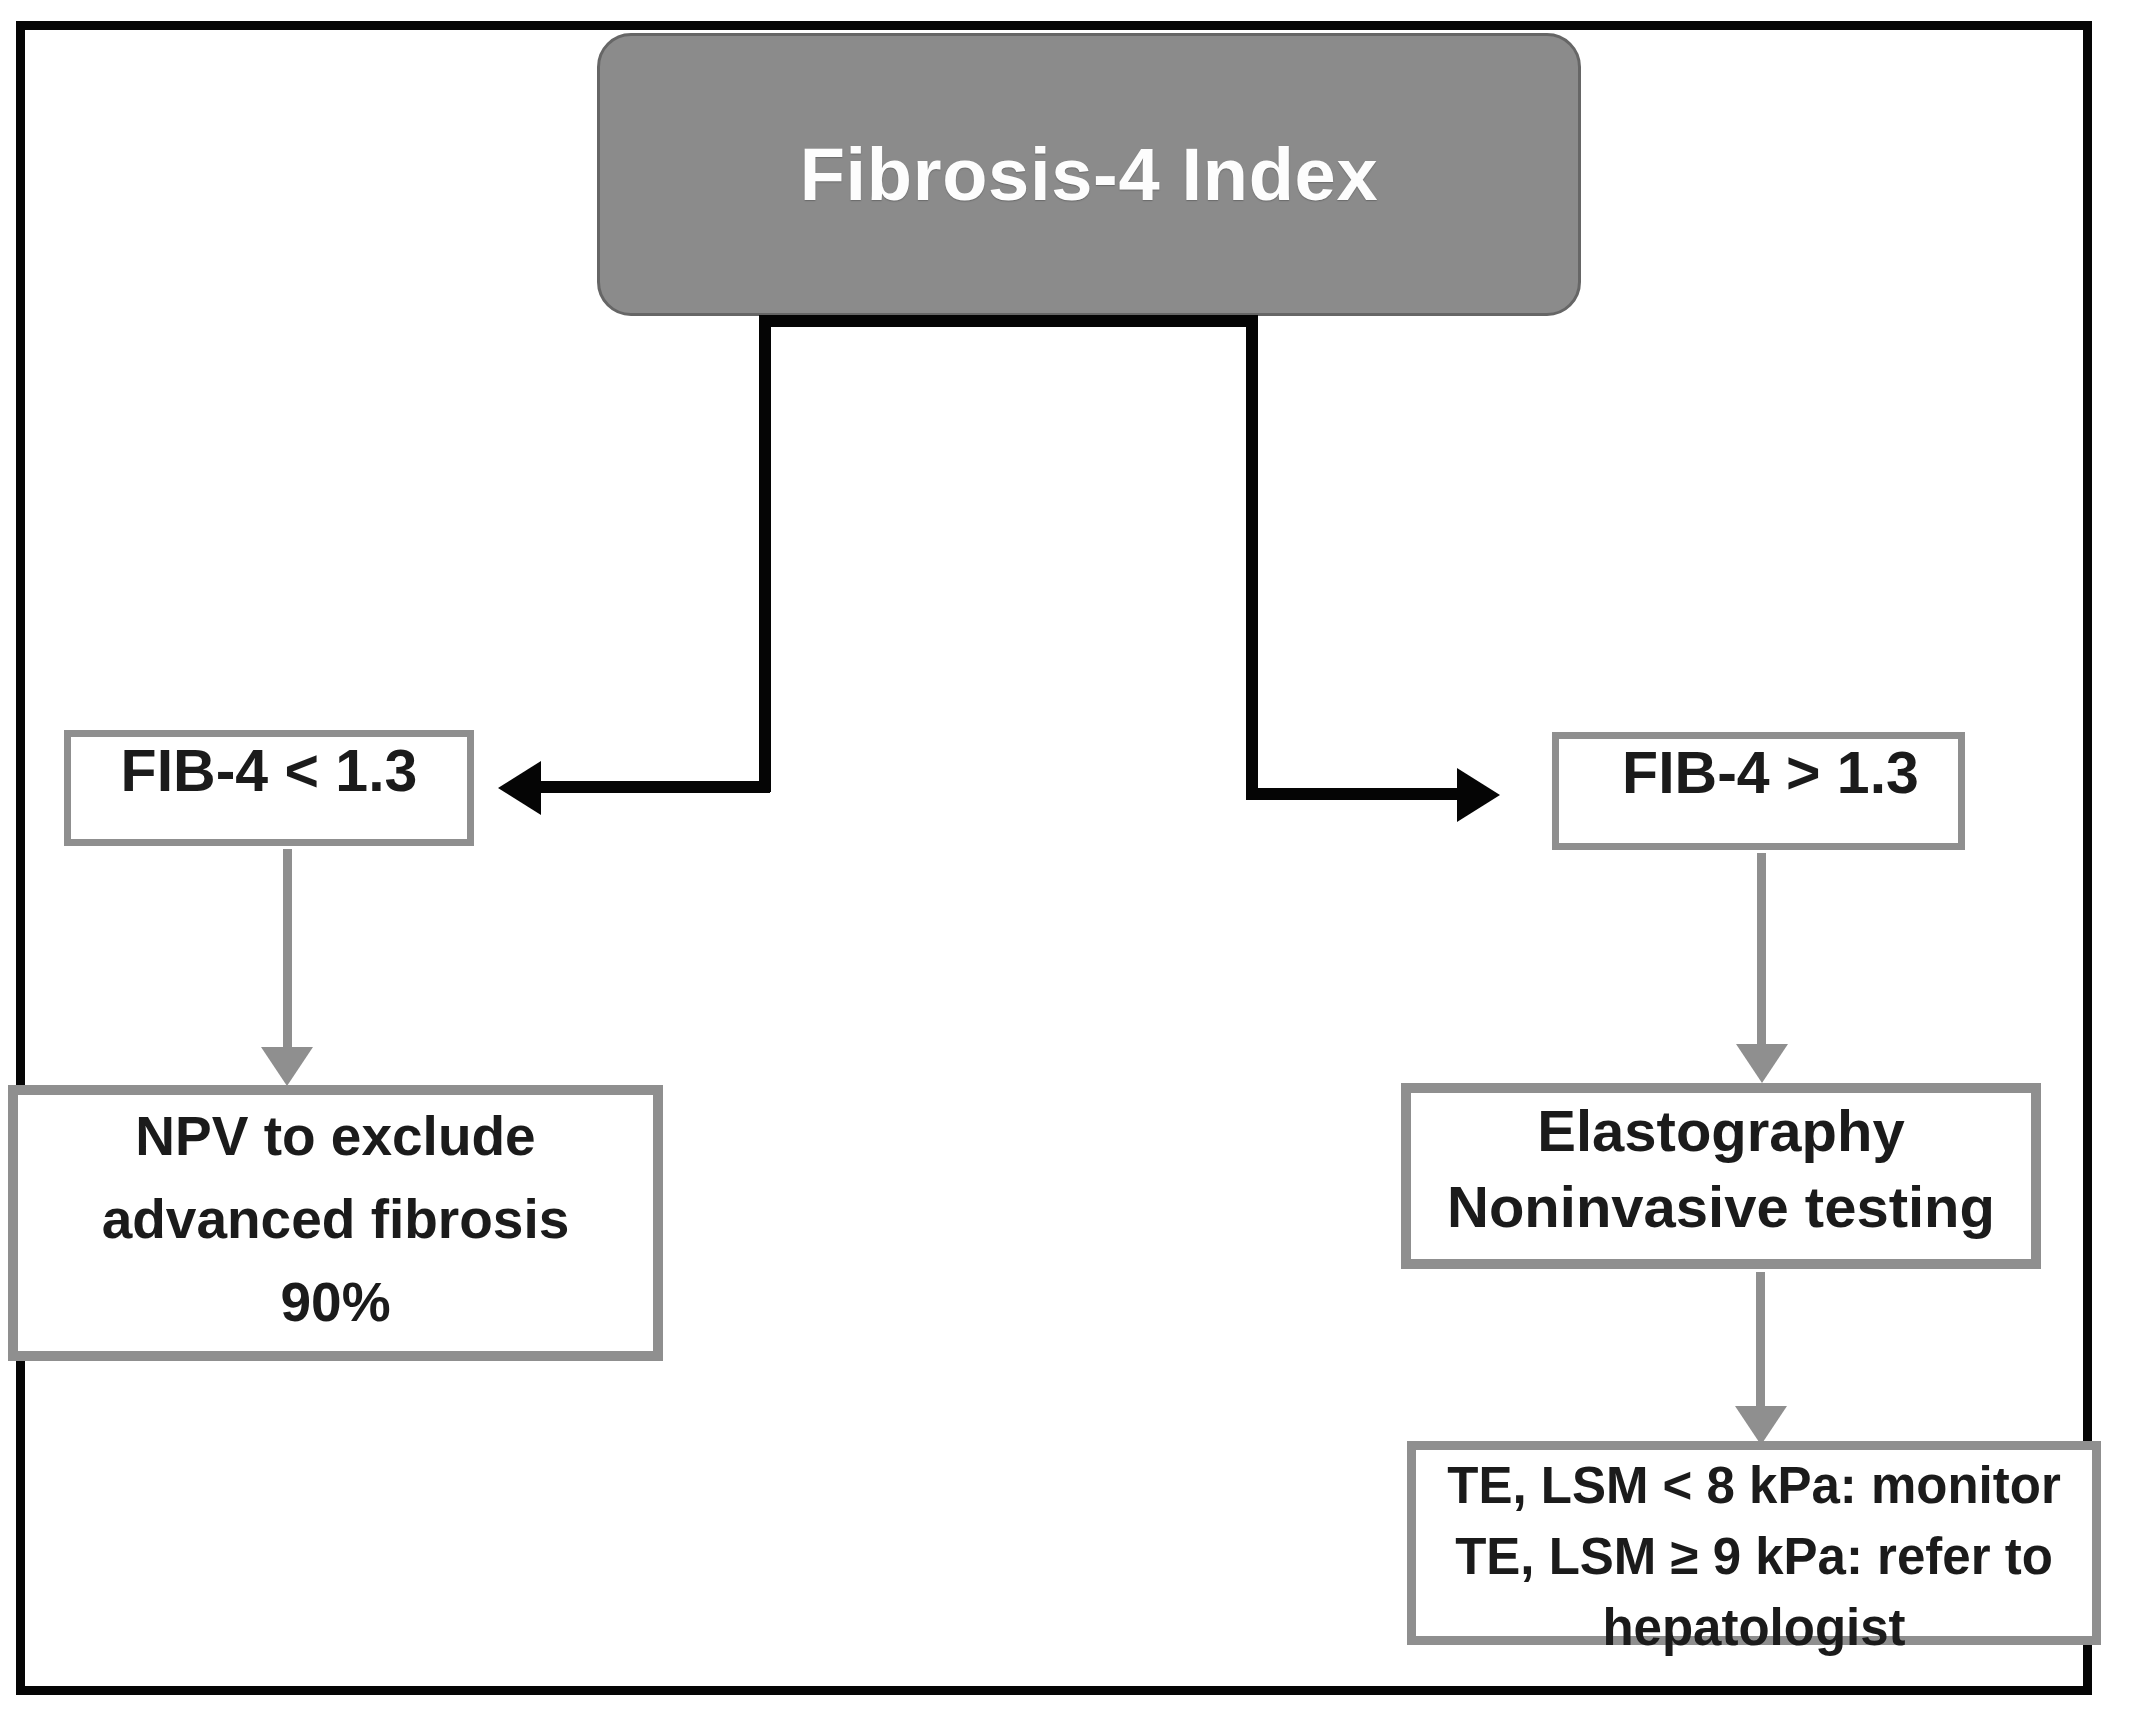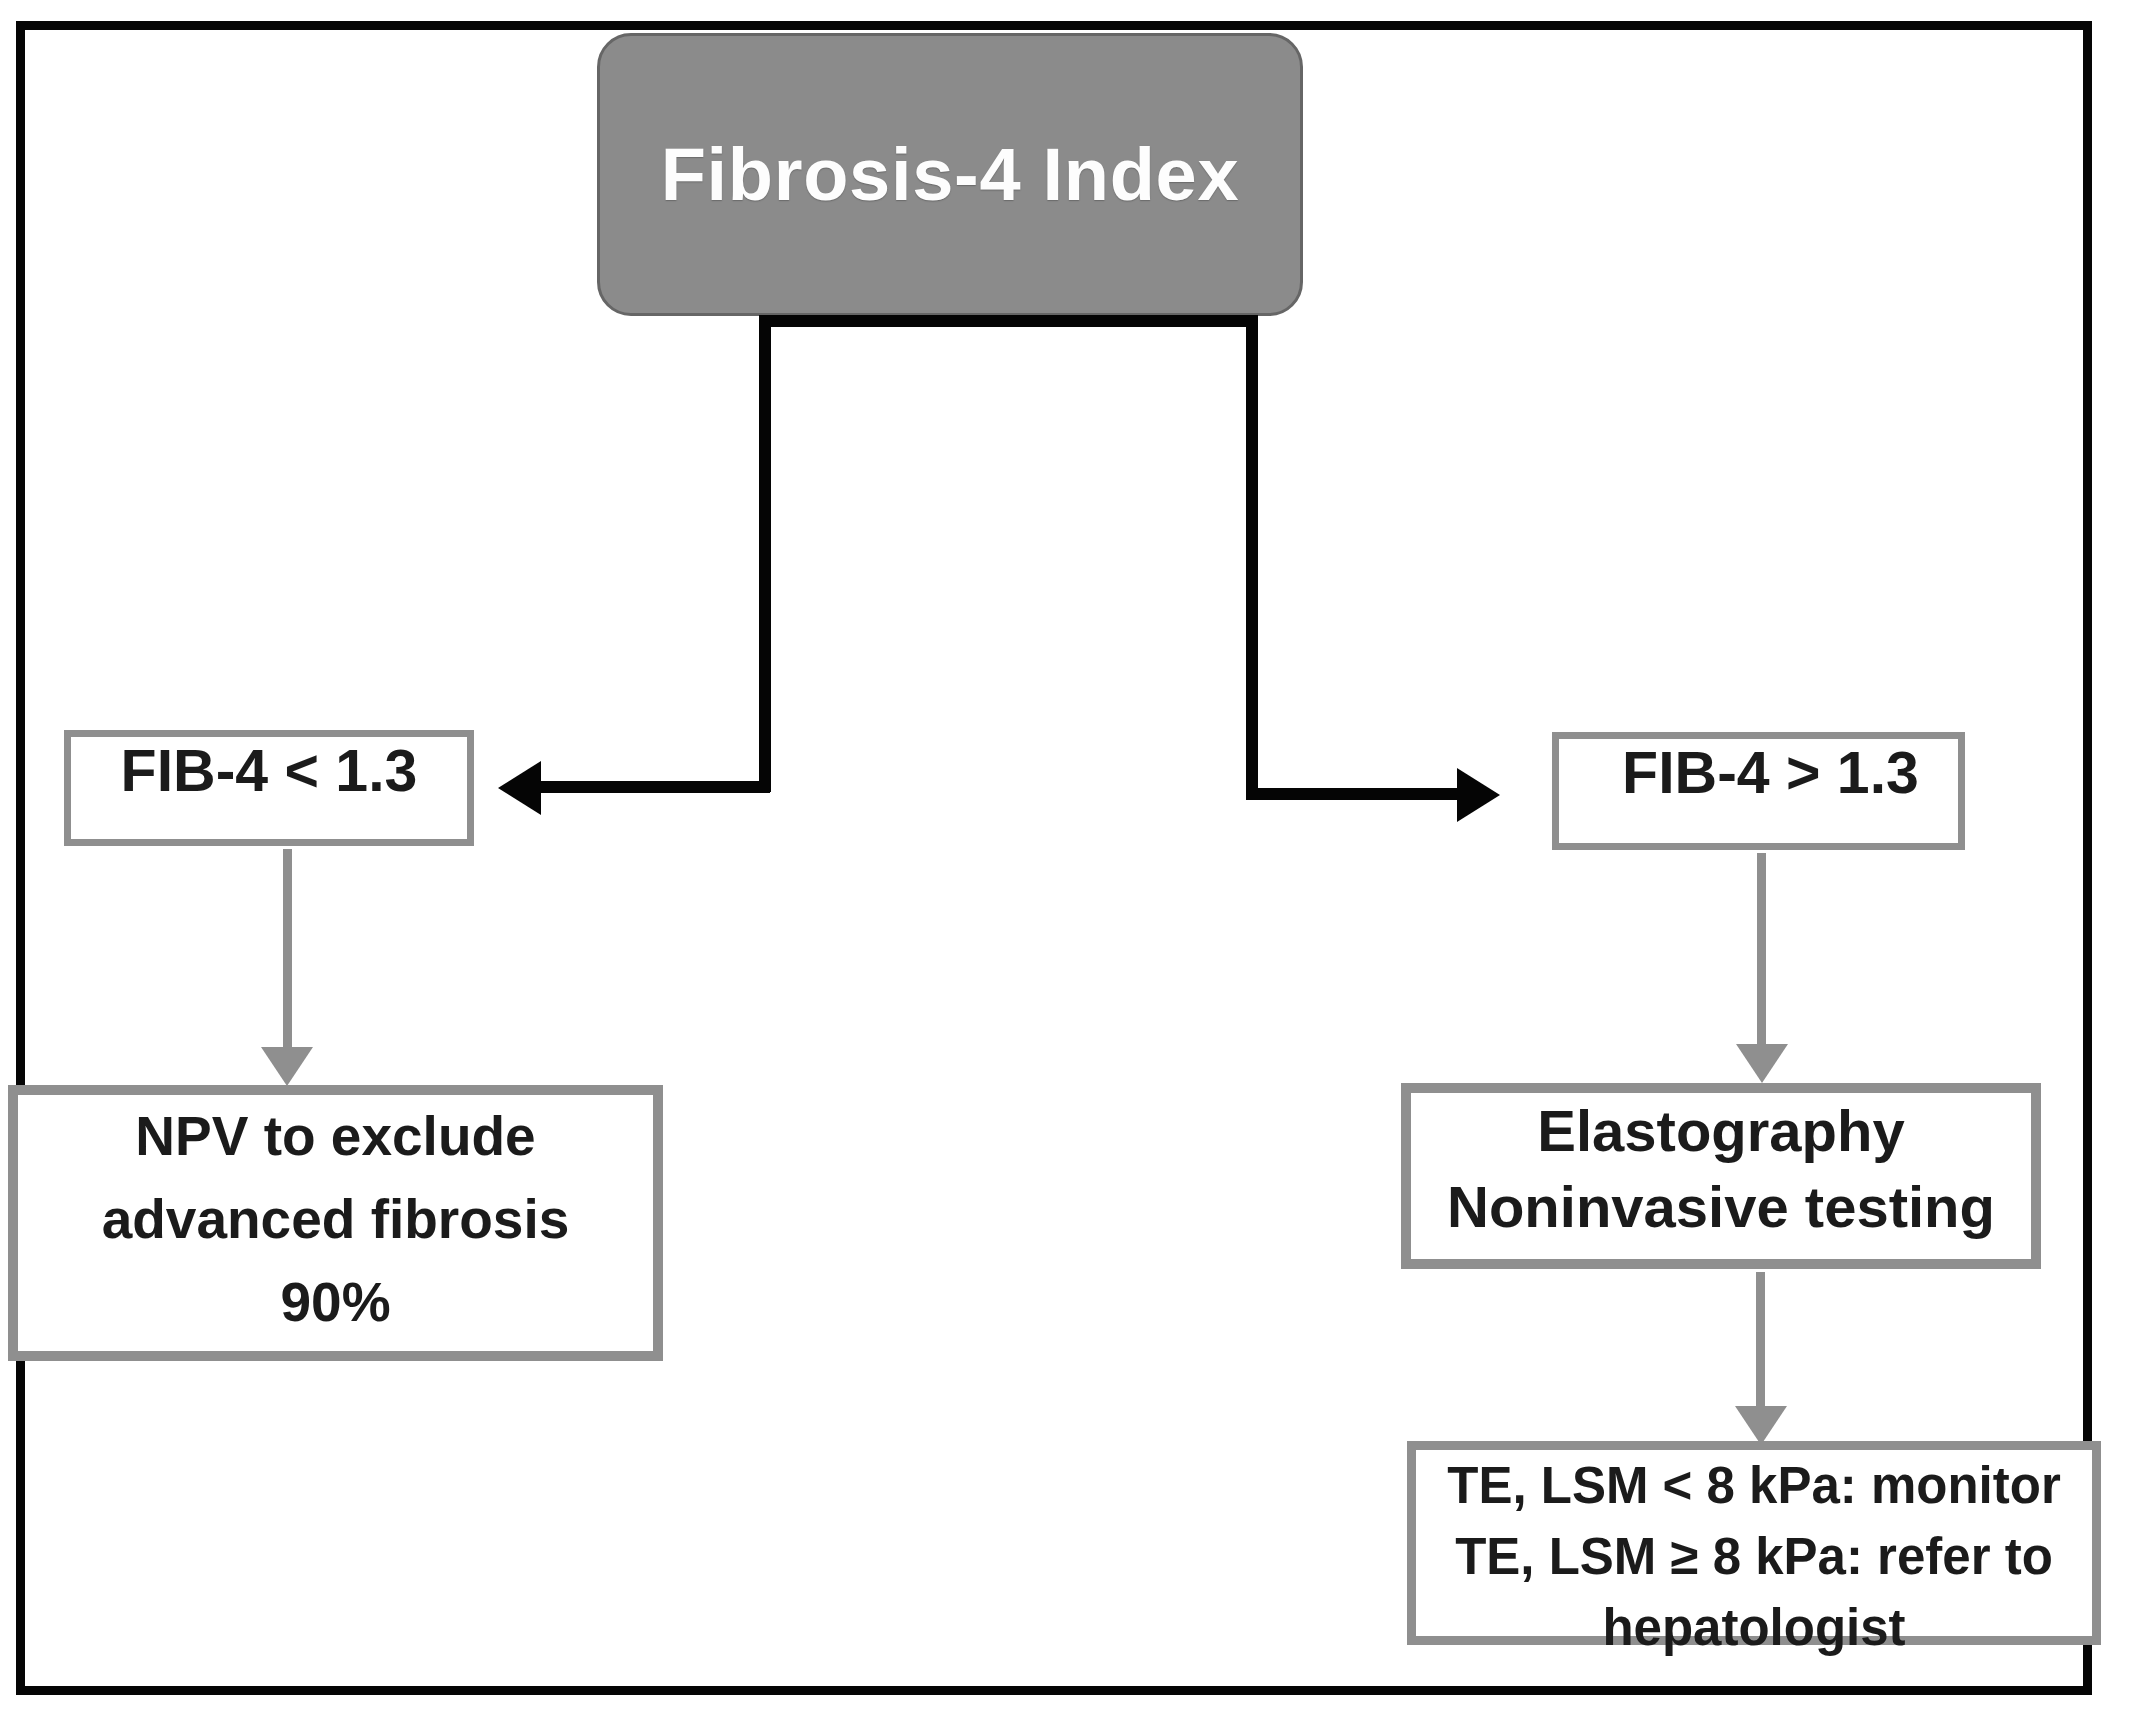--- a/index.html
+++ b/index.html
@@ -19,21 +19,21 @@
     position: absolute;
     left: 15.7px; top: 21.4px;
     width: 2076px; height: 1674px;
     border: 9.3px solid #050505;
     background: #ffffff;
     box-sizing: border-box;
   }
   .title-box {
     position: absolute;
     left: 597px; top: 33px;
-    width: 706px; height: 283px;
+    width: 984px; height: 283px;
     background: #8b8b8b;
     border: 3.6px solid #666666;
     border-radius: 34px;
     box-sizing: border-box;
     display: flex;
     align-items: center;
     justify-content: center;
   }
   .title-box .title-text {
     color: #fdfdfd;
@@ -176,18 +176,18 @@
   <div class="node box-elasto">
     <div>Elastography</div>
     <div>Noninvasive testing</div>
   </div>
 
   <div class="garrow ga-right2-shaft"></div>
   <div class="ghead gh-right2"></div>
 
   <div class="node box-te">
     <div>TE, LSM &lt; 8 kPa: monitor</div>
-    <div>TE, LSM ≥ 8 kPa: refer to</div>
+    <div>TE, LSM ≥ 9 kPa: refer to</div>
     <div>hepatologist</div>
   </div>
 
 </div>
 
 
 </body></html>

